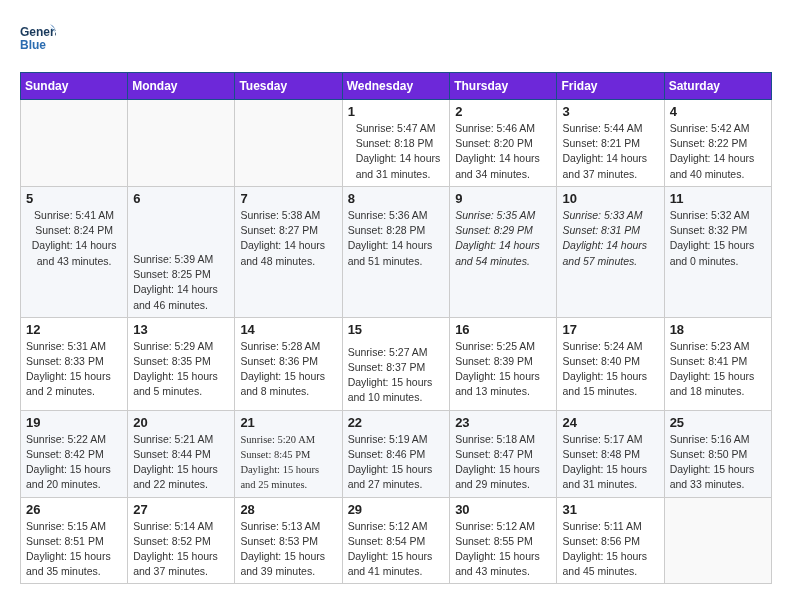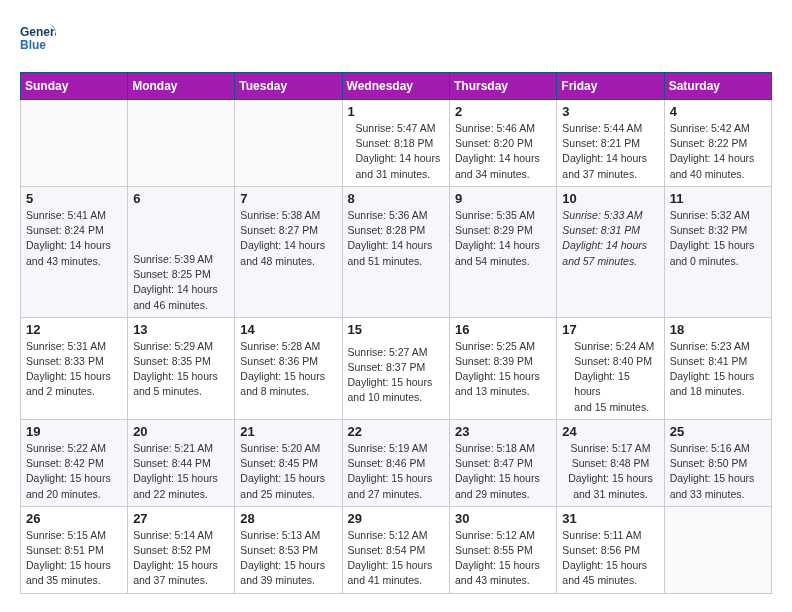--- a/index.html
+++ b/index.html
@@ -32,21 +32,21 @@
     .location {
       font-size: 16px;
       color: #444;
     }
     .calendar {
       width: 100%;
       border-collapse: collapse;
       font-size: 11px;
     }
     .calendar th {
-      background-color: #a21caf;
+      background-color: #6d28d9;
       color: #fff;
       padding: 6px 4px;
       text-align: left;
       font-size: 12px;
       font-weight: bold;
       border: 1px solid #1a4f8a;
     }
     .calendar td {
       border: 1px solid #ccc;
       vertical-align: top;
@@ -137,21 +137,21 @@
           <div class="day-number">4</div>
           <div class="day-info" style="white-space: pre-line;">Sunrise: 5:42 AM
 Sunset: 8:22 PM
 Daylight: 14 hours
 and 40 minutes.</div>
         </td>
       </tr>
       <tr>
         <td>
           <div class="day-number">5</div>
-          <div class="day-info" style="white-space: pre-line;">Sunrise: 5:41 AM
+          <div class="day-info" style="white-space: pre-line; text-align: center;">Sunrise: 5:41 AM
 Sunset: 8:24 PM
 Daylight: 14 hours
 and 43 minutes.</div>
         </td>
         <td>
           <div class="day-number">6</div>
           <div class="day-info" style="white-space: pre-line; margin-top: 46px;">Sunrise: 5:39 AM
 Sunset: 8:25 PM
 Daylight: 14 hours
 and 46 minutes.</div>
@@ -165,21 +165,21 @@
         </td>
         <td>
           <div class="day-number">8</div>
           <div class="day-info" style="white-space: pre-line;">Sunrise: 5:36 AM
 Sunset: 8:28 PM
 Daylight: 14 hours
 and 51 minutes.</div>
         </td>
         <td>
           <div class="day-number">9</div>
-          <div class="day-info" style="white-space: pre-line;">Sunrise: 5:35 AM
+          <div class="day-info" style="white-space: pre-line; font-style: italic;">Sunrise: 5:35 AM
 Sunset: 8:29 PM
 Daylight: 14 hours
 and 54 minutes.</div>
         </td>
         <td>
           <div class="day-number">10</div>
           <div class="day-info" style="white-space: pre-line; font-style: italic;">Sunrise: 5:33 AM
 Sunset: 8:31 PM
 Daylight: 14 hours
 and 57 minutes.</div>
@@ -223,21 +223,21 @@
         </td>
         <td>
           <div class="day-number">16</div>
           <div class="day-info" style="white-space: pre-line;">Sunrise: 5:25 AM
 Sunset: 8:39 PM
 Daylight: 15 hours
 and 13 minutes.</div>
         </td>
         <td>
           <div class="day-number">17</div>
-          <div class="day-info" style="white-space: pre-line; margin-left: 12px;">Sunrise: 5:24 AM
+          <div class="day-info" style="white-space: pre-line;">Sunrise: 5:24 AM
 Sunset: 8:40 PM
 Daylight: 15 hours
 and 15 minutes.</div>
         </td>
         <td>
           <div class="day-number">18</div>
           <div class="day-info" style="white-space: pre-line;">Sunrise: 5:23 AM
 Sunset: 8:41 PM
 Daylight: 15 hours
 and 18 minutes.</div>
@@ -253,42 +253,42 @@
         </td>
         <td>
           <div class="day-number">20</div>
           <div class="day-info" style="white-space: pre-line;">Sunrise: 5:21 AM
 Sunset: 8:44 PM
 Daylight: 15 hours
 and 22 minutes.</div>
         </td>
         <td>
           <div class="day-number">21</div>
-          <div class="day-info" style="white-space: pre-line;">Sunrise: 5:20 AM
+          <div class="day-info" style="white-space: pre-line; font-family: Liberation Serif, serif;">Sunrise: 5:20 AM
 Sunset: 8:45 PM
 Daylight: 15 hours
 and 25 minutes.</div>
         </td>
         <td>
           <div class="day-number">22</div>
           <div class="day-info" style="white-space: pre-line;">Sunrise: 5:19 AM
 Sunset: 8:46 PM
 Daylight: 15 hours
 and 27 minutes.</div>
         </td>
         <td>
           <div class="day-number">23</div>
           <div class="day-info" style="white-space: pre-line;">Sunrise: 5:18 AM
 Sunset: 8:47 PM
 Daylight: 15 hours
 and 29 minutes.</div>
         </td>
         <td>
           <div class="day-number">24</div>
-          <div class="day-info" style="white-space: pre-line; text-align: center;">Sunrise: 5:17 AM
+          <div class="day-info" style="white-space: pre-line;">Sunrise: 5:17 AM
 Sunset: 8:48 PM
 Daylight: 15 hours
 and 31 minutes.</div>
         </td>
         <td>
           <div class="day-number">25</div>
           <div class="day-info" style="white-space: pre-line;">Sunrise: 5:16 AM
 Sunset: 8:50 PM
 Daylight: 15 hours
 and 33 minutes.</div>

